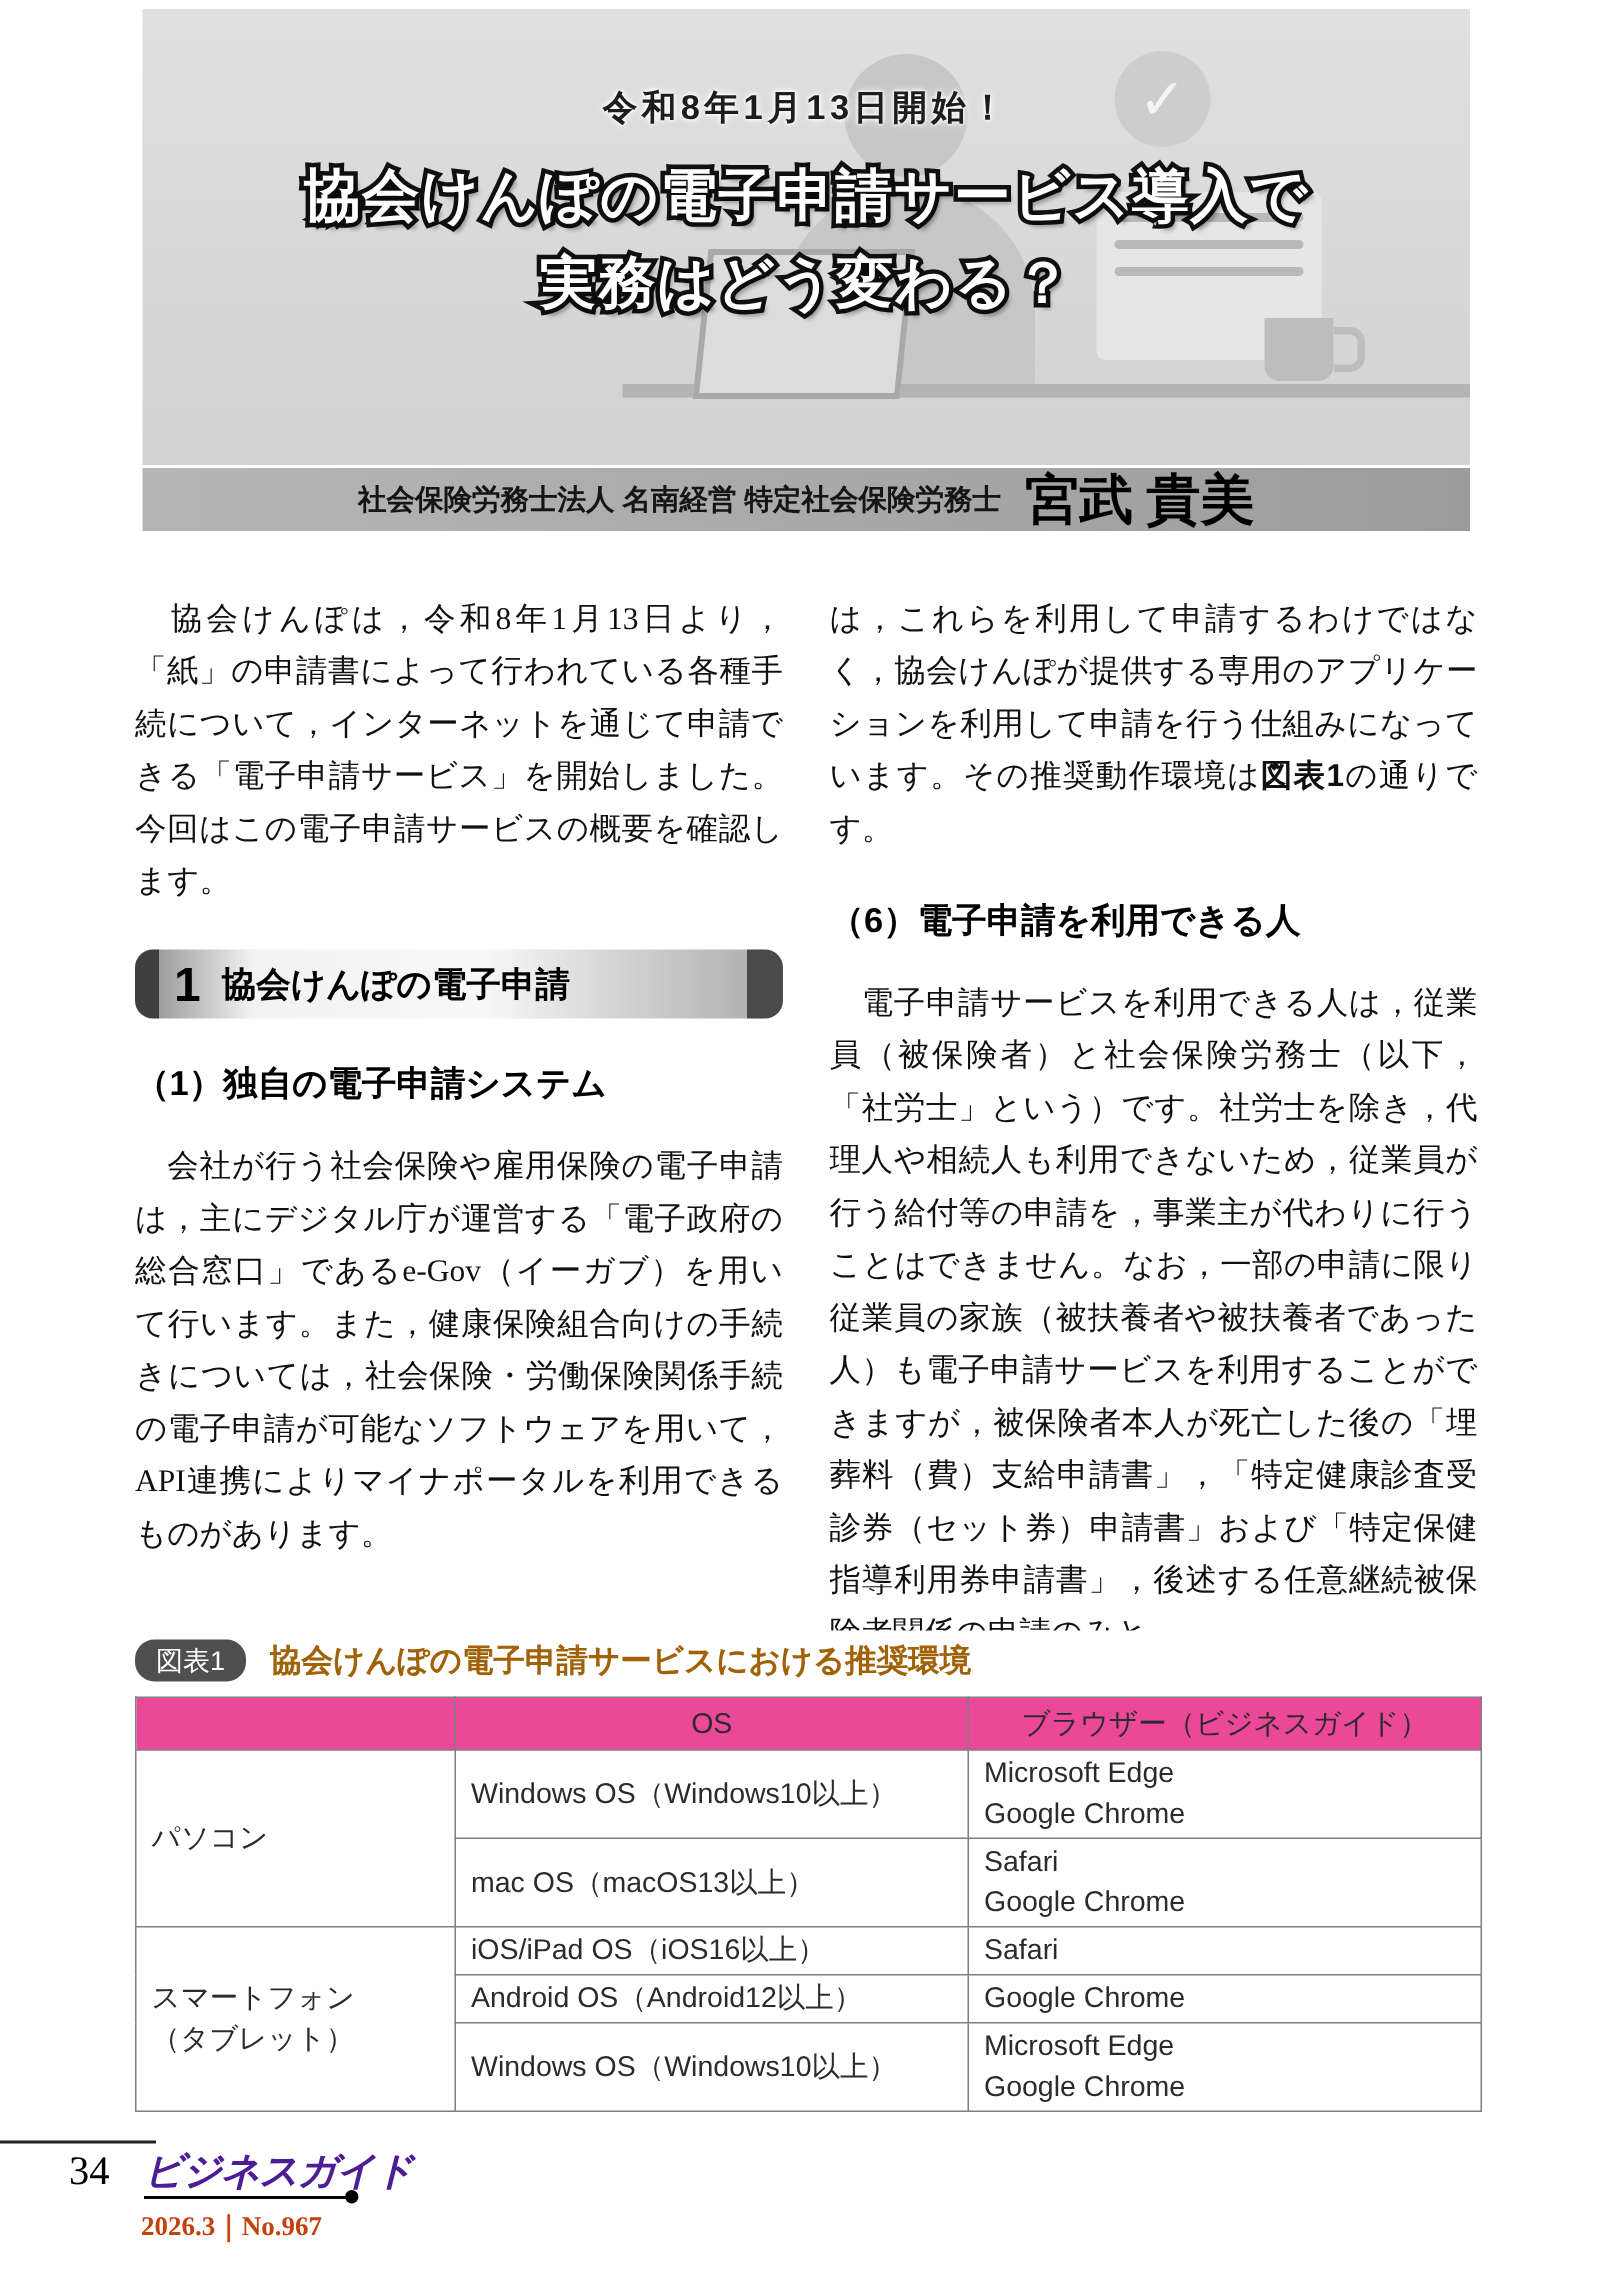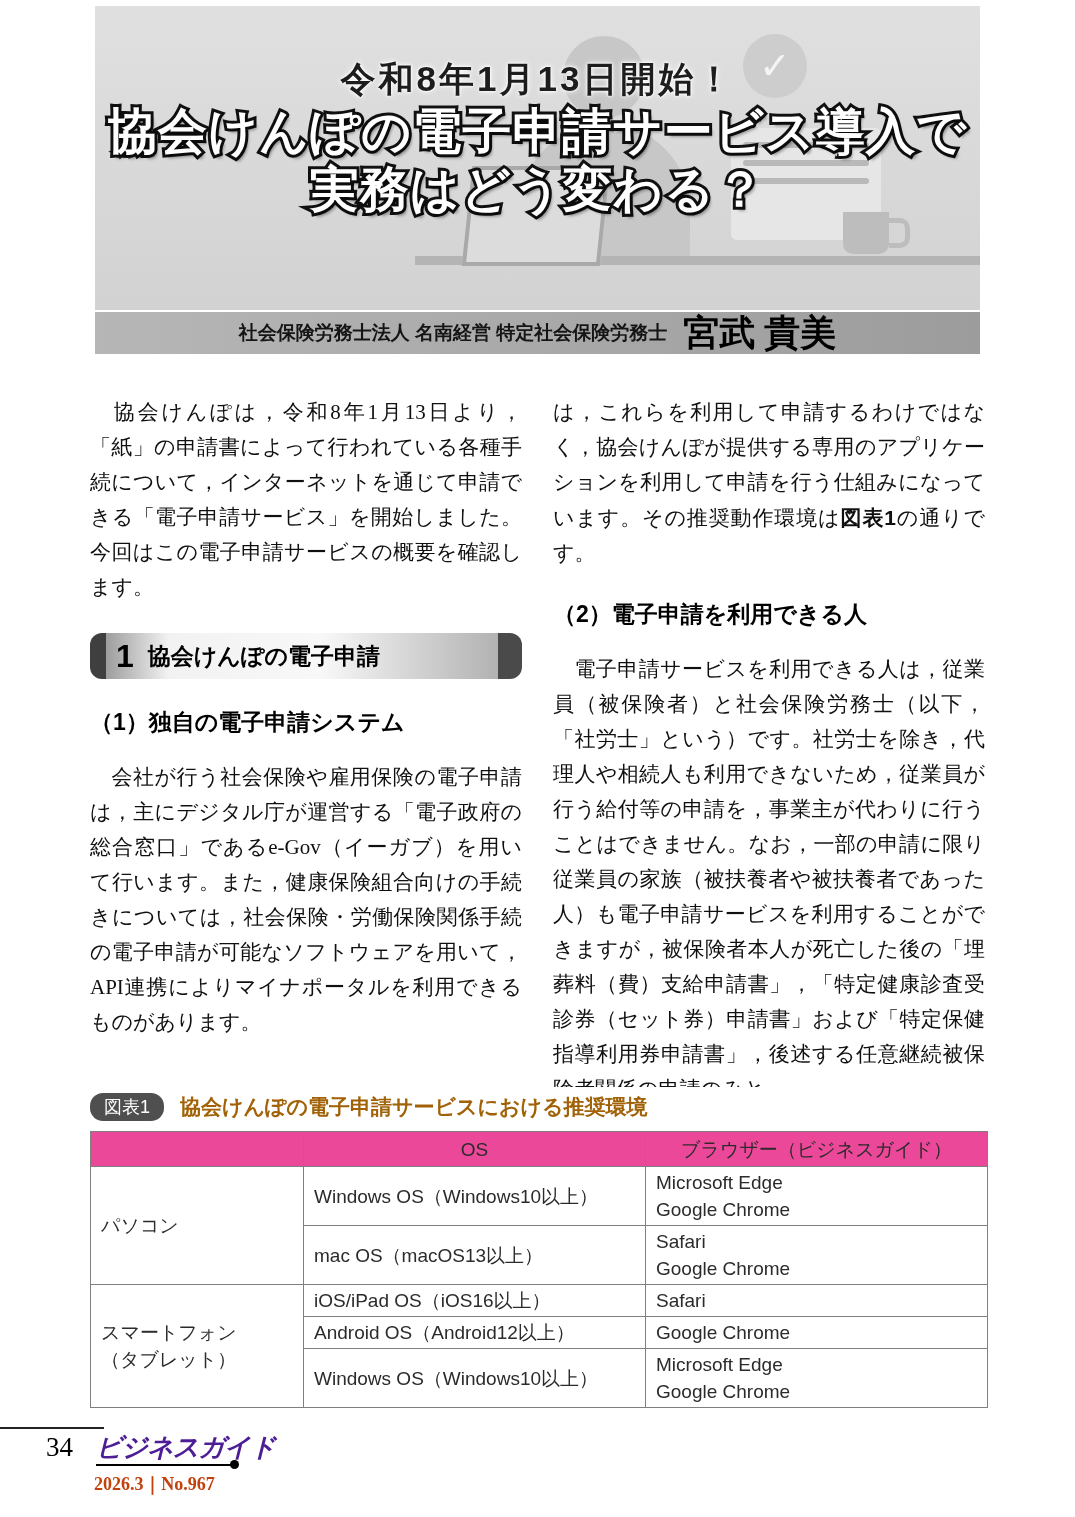--- a/index.html
+++ b/index.html
@@ -16,24 +16,24 @@
   .laptop{left:372px;top:160px;width:130px;height:92px;background:#dcdcdc;border:4px solid #a9a9a9;transform:skewX(-6deg);}
   .check-circle{left:648px;top:28px;width:64px;height:64px;border-radius:50%;background:#cdcdcd;
                 display:flex;align-items:center;justify-content:center;
                 color:#f4f4f4;font-size:38px;font-family:"DejaVu Sans",sans-serif;}
   .docs{left:636px;top:122px;width:150px;height:112px;background:#e6e6e6;border-radius:6px;padding:14px 12px;box-sizing:border-box;}
   .doc-line{height:6px;background:#b9b9b9;border-radius:3px;margin-bottom:12px;}
   .mug{left:748px;top:206px;width:46px;height:42px;background:#bdbdbd;border-radius:0 0 10px 10px;}
   .mug-handle{left:794px;top:212px;width:16px;height:20px;border:5px solid #bdbdbd;border-left:none;border-radius:0 10px 10px 0;}
 
   .kicker{position:absolute;top:50px;left:0;width:100%;text-align:center;z-index:3;
-          font-family:"Liberation Sans",sans-serif;font-weight:bold;font-size:35px;letter-spacing:3px;color:#1d1d1d;
+          font-family:"Liberation Sans",sans-serif;font-weight:bold;font-size:23px;letter-spacing:3px;color:#1d1d1d;
           text-shadow:0 0 6px #ffffff,0 0 3px #ffffff,0 0 2px #ffffff;}
   .main-title{position:absolute;top:96px;left:0;width:100%;text-align:center;z-index:3;margin:0;}
-  .title-line{display:block;font-family:"Liberation Sans",sans-serif;font-weight:bold;font-size:49px;line-height:58px;
+  .title-line{display:block;font-family:"Liberation Sans",sans-serif;font-weight:bold;font-size:38px;line-height:58px;
           letter-spacing:1px;color:#ffffff;-webkit-text-stroke:6px #101010;paint-order:stroke fill;
           text-shadow:3px 4px 3px rgba(0,0,0,0.35);}
 
   
   .author-bar{position:absolute;left:95px;top:312px;width:885px;height:42px;z-index:2;
           background:linear-gradient(to right,#b6b6b6,#9c9c9c);
           display:flex;align-items:center;justify-content:center;gap:16px;}
   .author-affiliation{font-family:"Liberation Sans",sans-serif;font-weight:bold;font-size:19px;color:#151515;}
   .author-name{font-family:"Liberation Serif",serif;font-weight:bold;font-size:36px;color:#000;}
 
@@ -121,21 +121,21 @@
       <span class="cap-right"></span>
     </div>
 
     <h3 class="subhead">（1）独自の電子申請システム</h3>
     <p class="body-text">　会社が行う社会保険や雇用保険の電子申請は，主にデジタル庁が運営する「電子政府の総合窓口」であるe-Gov（イーガブ）を用いて行います。また，健康保険組合向けの手続きについては，社会保険・労働保険関係手続の電子申請が可能なソフトウェアを用いて，API連携によりマイナポータルを利用できるものがあります。</p>
   </div>
 
   <div class="col col-right">
     <p class="body-text"><span>は，これらを利用して申請するわけではなく，協会けんぽが提供する専用のアプリケーションを利用して申請を行う仕組みになっています。その推奨動作環境は</span><span class="bold-inline">図表1</span><span>の通りです。</span></p>
 
-    <h3 class="subhead">（2）電子申請を利用できる人</h3>
+    <h3 class="subhead">（6）電子申請を利用できる人</h3>
     <p class="body-text">　電子申請サービスを利用できる人は，従業員（被保険者）と社会保険労務士（以下，「社労士」という）です。社労士を除き，代理人や相続人も利用できないため，従業員が行う給付等の申請を，事業主が代わりに行うことはできません。なお，一部の申請に限り従業員の家族（被扶養者や被扶養者であった人）も電子申請サービスを利用することができますが，被保険者本人が死亡した後の「埋葬料（費）支給申請書」，「特定健康診査受診券（セット券）申請書」および「特定保健指導利用券申請書」，後述する任意継続被保険者関係の申請のみと</p>
   </div>
 
   <section class="figure">
     <div class="figure-caption">
       <span class="figure-badge">図表1</span>
       <span class="figure-title">協会けんぽの電子申請サービスにおける推奨環境</span>
     </div>
     <table class="env">
       <colgroup>

